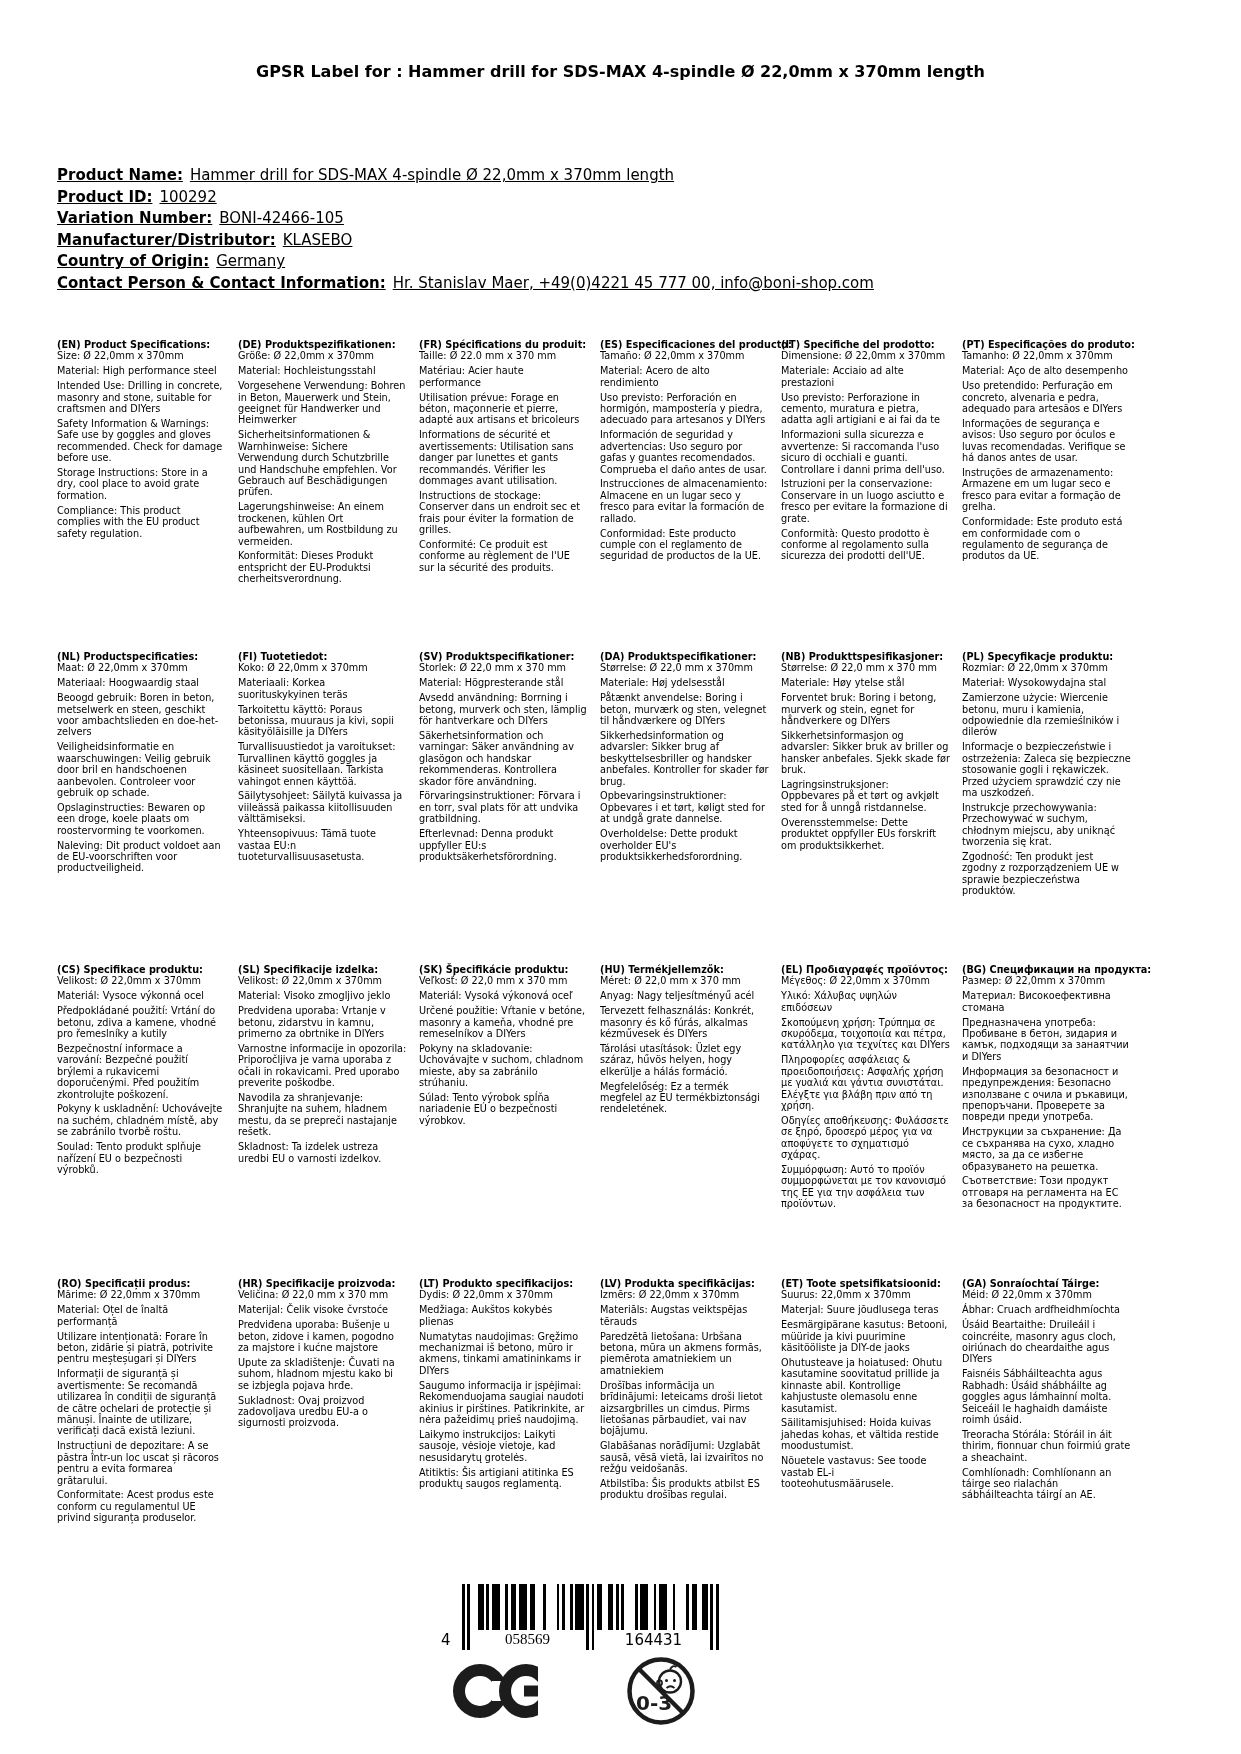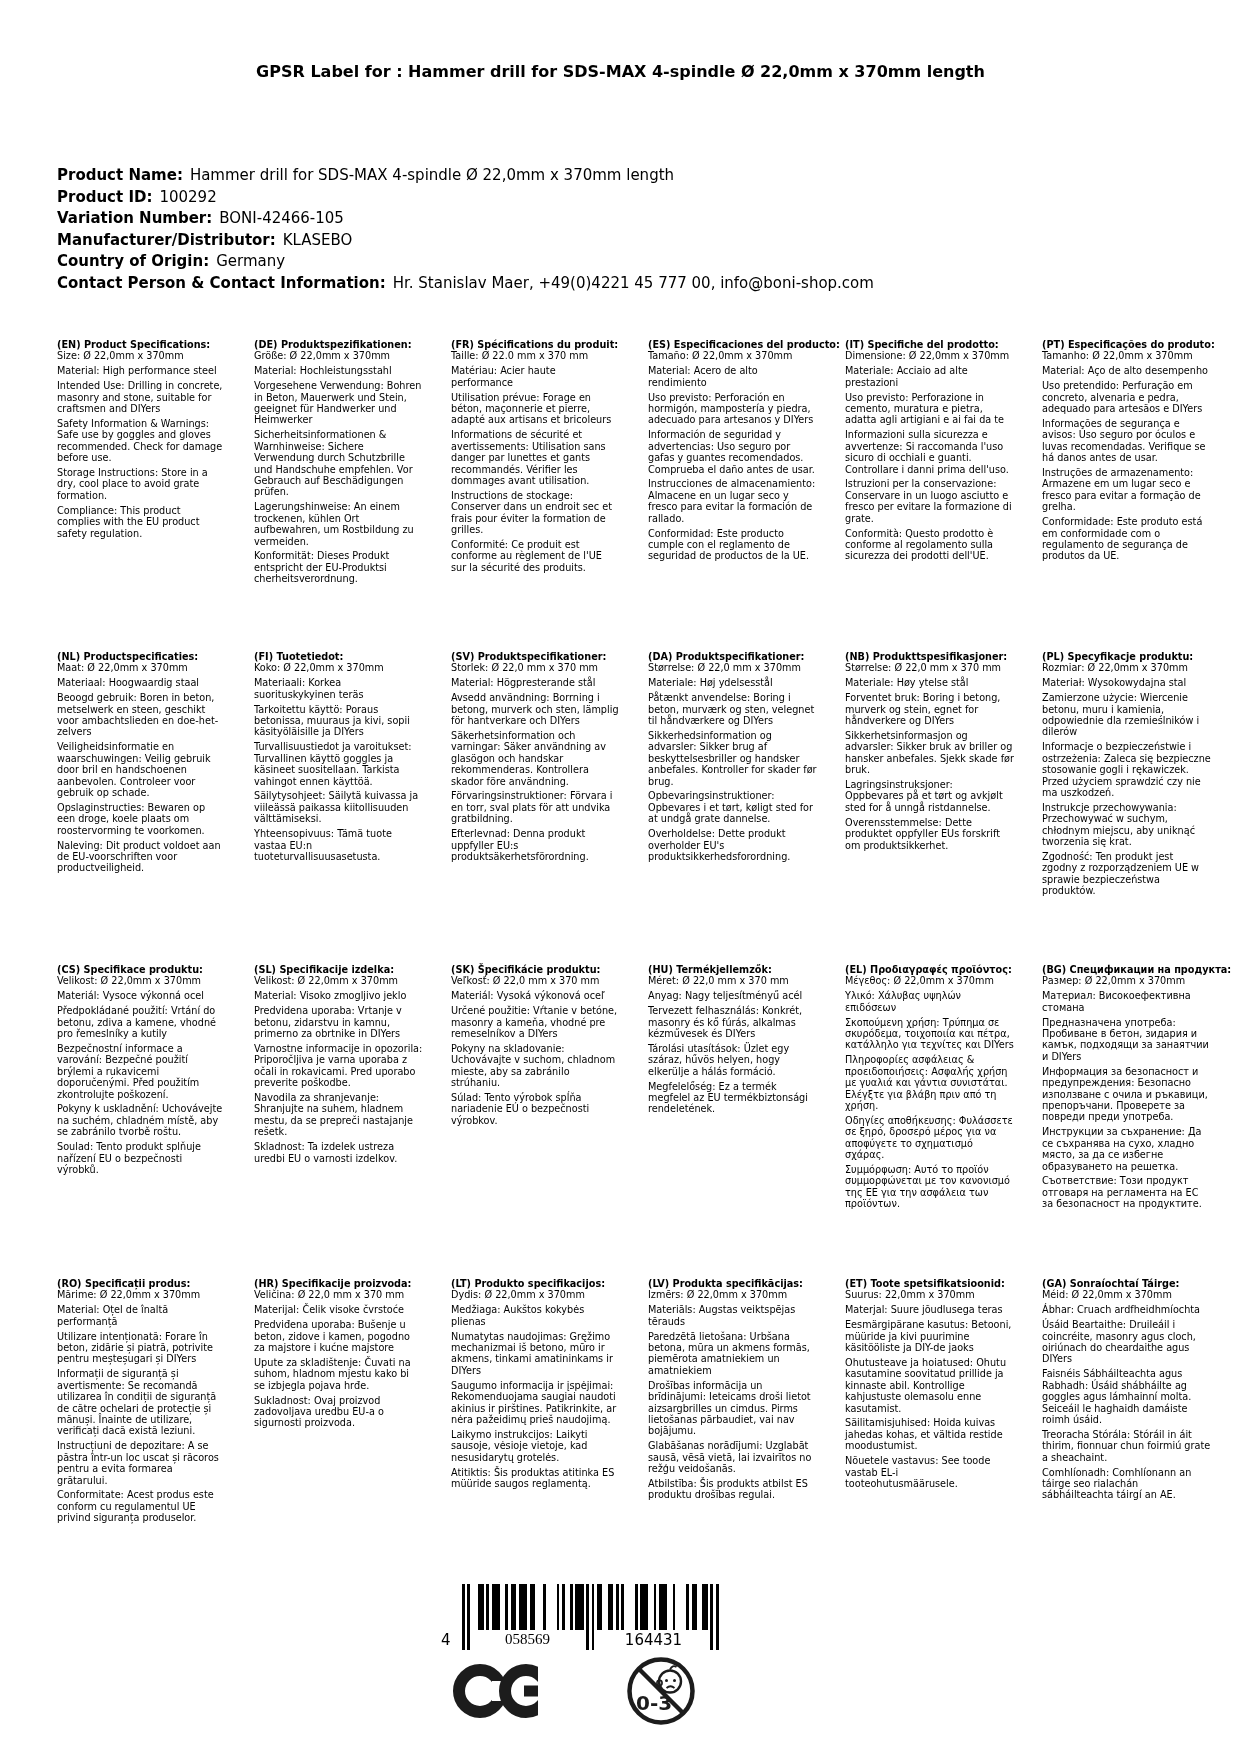--- a/index.html
+++ b/index.html
@@ -7,26 +7,26 @@
     width:1241px; height:1754px; position:relative; overflow:hidden;
     font-family:"DejaVu Sans","Liberation Sans",sans-serif; color:#000;
   }
   .title {
     position:absolute; top:55px; left:0; width:100%; text-align:center;
   }
   .title-inner {
     display:inline-block; max-width:810px; font-size:16px; font-weight:bold; line-height:33px;
   }
   .info { position:absolute; top:165px; left:57px; font-size:15px; line-height:21.5px; }
-  .info .row { white-space:nowrap; }
+  .info .row { white-space:nowrap;text-decoration:underline; }
   .info .label { font-weight:bold; }
   .info .value { margin-left:7px; }
   .grid {
     position:absolute; top:339px; left:57px; width:1154px;
-    display:grid; grid-template-columns:repeat(6,169px); column-gap:28px;
+    display:grid; grid-template-columns:repeat(6,169px); column-gap:12px;
     grid-template-rows:312px 313px 314px auto;
   }
   .block { font-size:9.7px; line-height:11.4px; }
   .block .hdr { font-weight:bold; white-space:nowrap; }
   .block p { margin:0 0 3.5px 0; }
   .barcode { position:absolute; left:441px; top:1584px; width:292px; height:72px; }
   .barcode svg { position:absolute; left:21px; top:0; }
   .barcode rect { fill:#000; }
   .bc-digit { position:absolute; font-size:15px; top:47px; }
   .bc-first { left:0; }
@@ -423,21 +423,21 @@
           <p>Dydis: Ø 22,0mm x 370mm</p>
 
           <p>Medžiaga: Aukštos kokybės plienas</p>
 
           <p>Numatytas naudojimas: Gręžimo mechanizmai iš betono, mūro ir akmens, tinkami amatininkams ir DIYers</p>
 
           <p>Saugumo informacija ir įspėjimai: Rekomenduojama saugiai naudoti akinius ir pirštines. Patikrinkite, ar nėra pažeidimų prieš naudojimą.</p>
 
           <p>Laikymo instrukcijos: Laikyti sausoje, vėsioje vietoje, kad nesusidarytų grotelės.</p>
 
-          <p>Atitiktis: Šis produktas atitinka ES müüride saugos reglamentą.</p>
+          <p>Atitiktis: Šis artigiani atitinka ES produktų saugos reglamentą.</p>
         </div>
     </section>
 
     <section class="block">
       <div class="hdr">(LV) Produkta specifikācijas:</div>
       <div>
 
           <p>Izmērs: Ø 22,0mm x 370mm</p>
 
           <p>Materiāls: Augstas veiktspējas tērauds</p>

